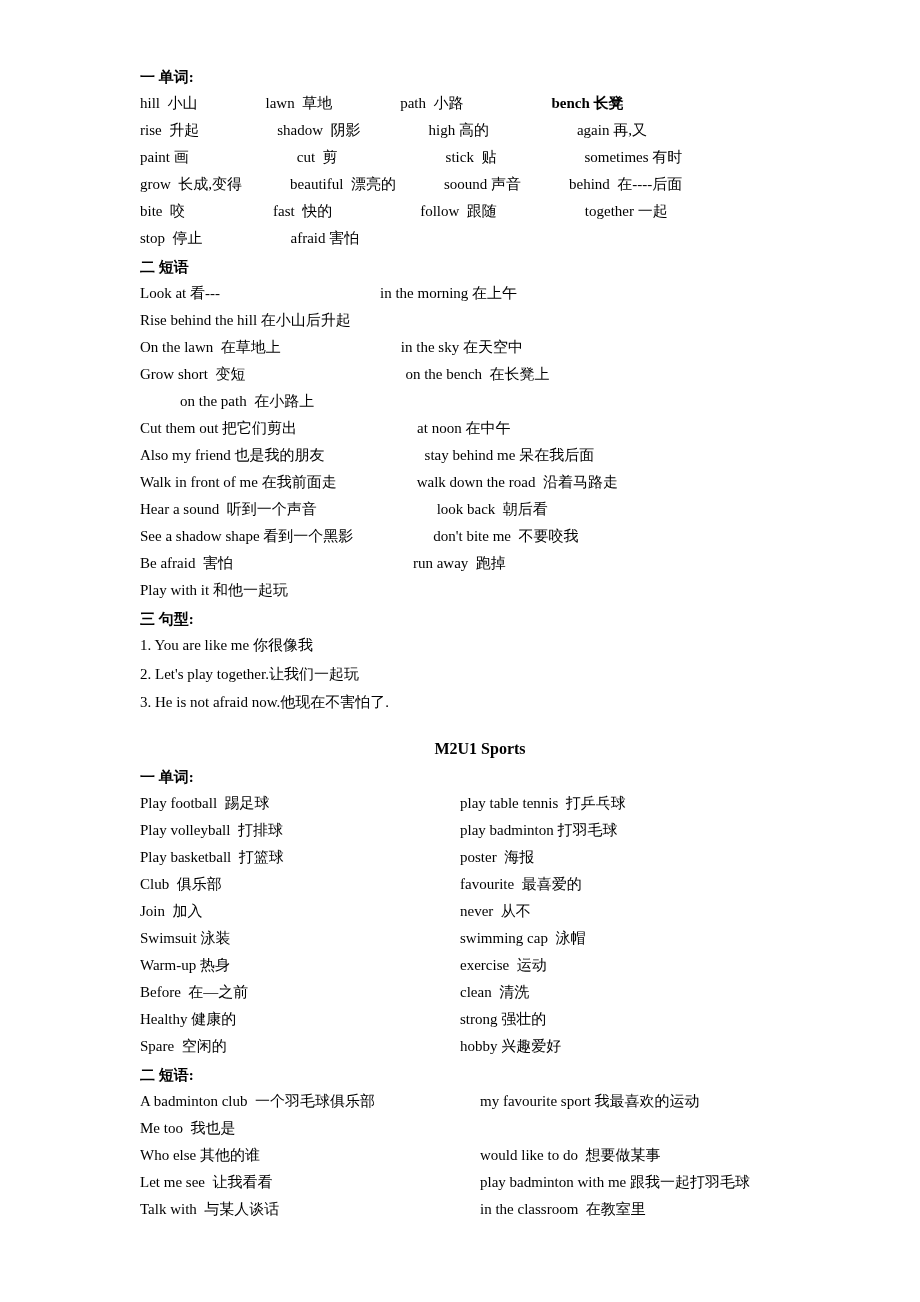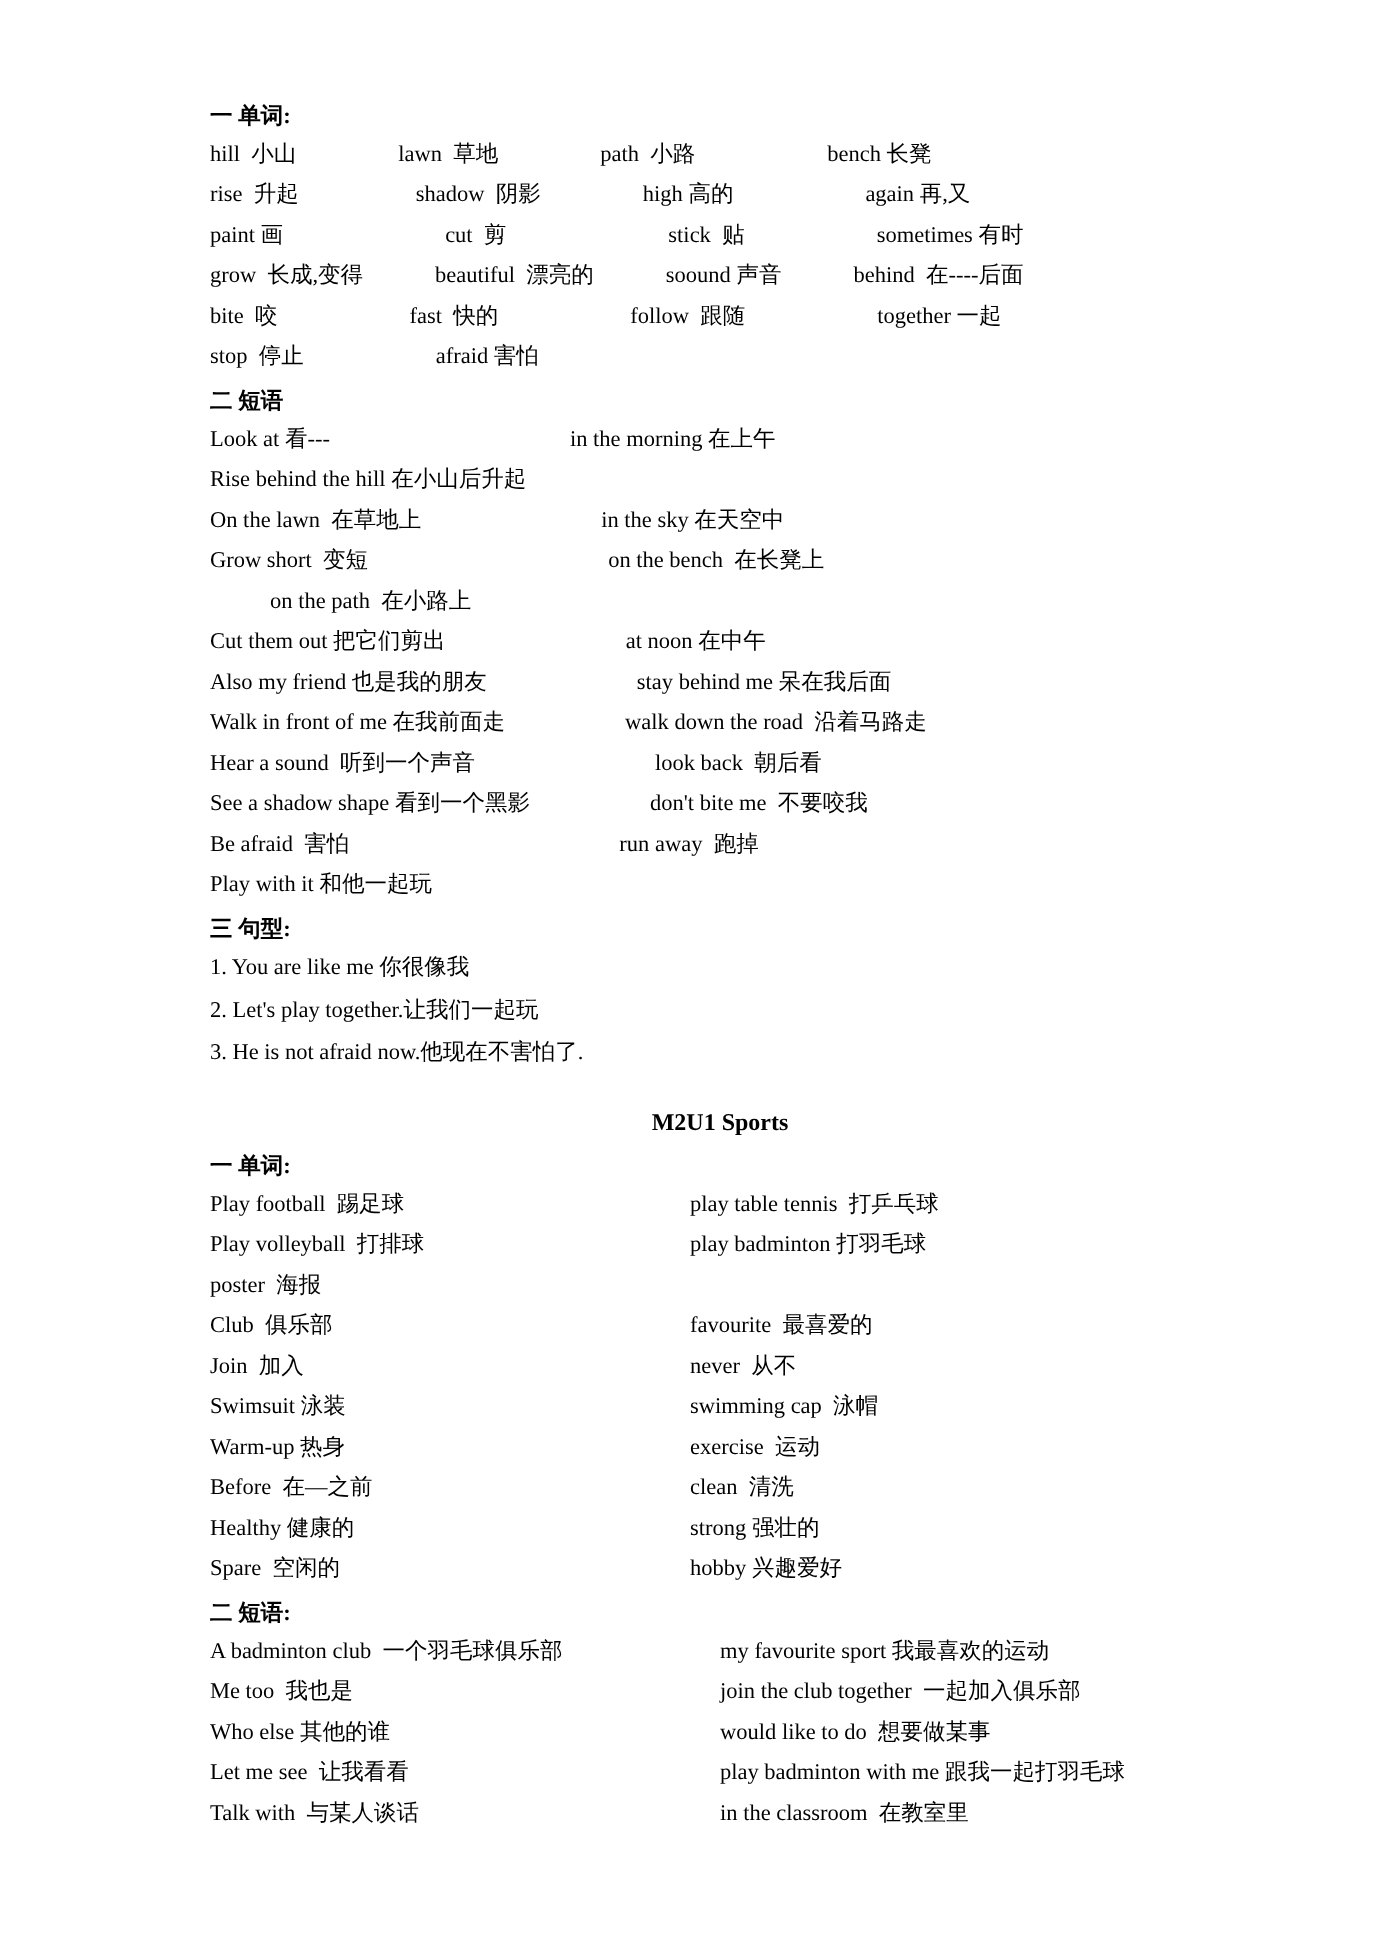--- a/index.html
+++ b/index.html
@@ -61,21 +61,21 @@
 <div>
 
   <div class="section-header indent">一 单词:</div>
 
   <div class="indent">
 
     <div class="vocab-row">
       <span class="vocab-item">hill &nbsp;小山</span>
       <span class="vocab-item" style="margin-left:40px;font-family:Liberation Serif, serif;">lawn &nbsp;草地</span>
       <span class="vocab-item" style="margin-left:40px;">path &nbsp;小路</span>
-      <span class="vocab-item" style="margin-left:60px;">bench 长凳</span>
+      <span class="vocab-item" style="margin-left:60px;font-weight:bold;">bench 长凳</span>
     </div>
 
     <div class="vocab-row">
       <span class="vocab-item">rise &nbsp;升起</span>
       <span class="vocab-item" style="margin-left:50px;">shadow &nbsp;阴影</span>
       <span class="vocab-item" style="margin-left:40px;">high 高的</span>
       <span class="vocab-item" style="margin-left:60px;">again 再,又</span>
     </div>
 
     <div class="vocab-row">
@@ -170,20 +170,21 @@
   <div class="indent">
     <div class="vocab-row">
       <span style="display:inline-block; width:320px;">Play football &nbsp;踢足球</span>
       <span>play table tennis &nbsp;打乒乓球</span>
     </div>
     <div class="vocab-row">
       <span style="display:inline-block; width:320px;">Play volleyball &nbsp;打排球</span>
       <span>play badminton 打羽毛球</span>
     </div>
     <div class="vocab-row">
+      <span style="display:inline-block; width:320px;">Play basketball &nbsp;打篮球</span>
       <span>poster &nbsp;海报</span>
     </div>
     <div class="vocab-row">
       <span style="display:inline-block; width:320px;">Club &nbsp;俱乐部</span>
       <span>favourite &nbsp;最喜爱的</span>
     </div>
     <div class="vocab-row">
       <span style="display:inline-block; width:320px;">Join &nbsp;加入</span>
       <span>never &nbsp;从不</span>
     </div>
@@ -211,21 +212,20 @@
 
   <div class="section-header indent">二 短语:</div>
 
   <div class="indent">
     <div class="phrase-row">
       <span style="display:inline-block; width:340px;">A badminton club &nbsp;一个羽毛球俱乐部</span>
       <span>my favourite sport 我最喜欢的运动</span>
     </div>
     <div class="phrase-row">
       <span style="display:inline-block; width:340px;">Me too &nbsp;我也是</span>
-      <span>join the club together &nbsp;一起加入俱乐部</span>
     </div>
     <div class="phrase-row">
       <span style="display:inline-block; width:340px;">Who else 其他的谁</span>
       <span>would like to do &nbsp;想要做某事</span>
     </div>
     <div class="phrase-row">
       <span style="display:inline-block; width:340px;">Let me see &nbsp;让我看看</span>
       <span>play badminton with me 跟我一起打羽毛球</span>
     </div>
     <div class="phrase-row">

